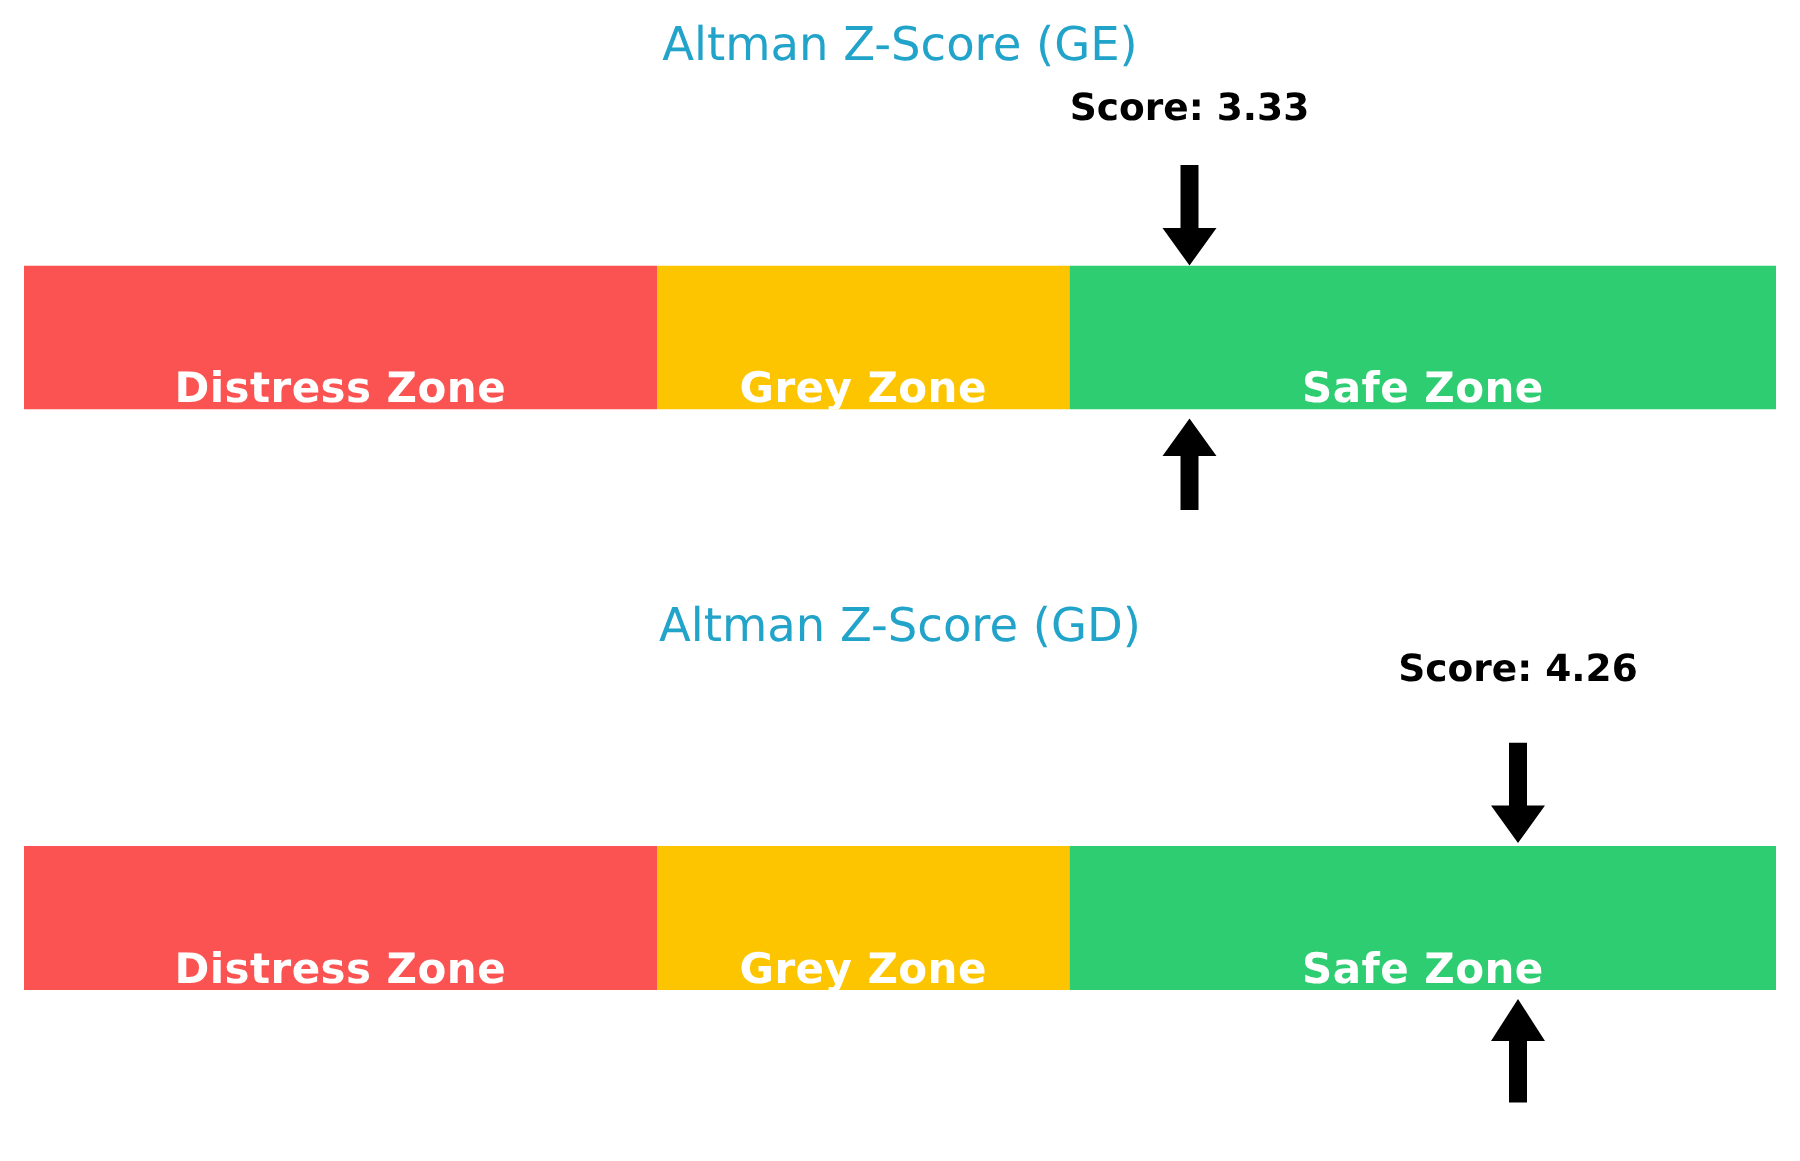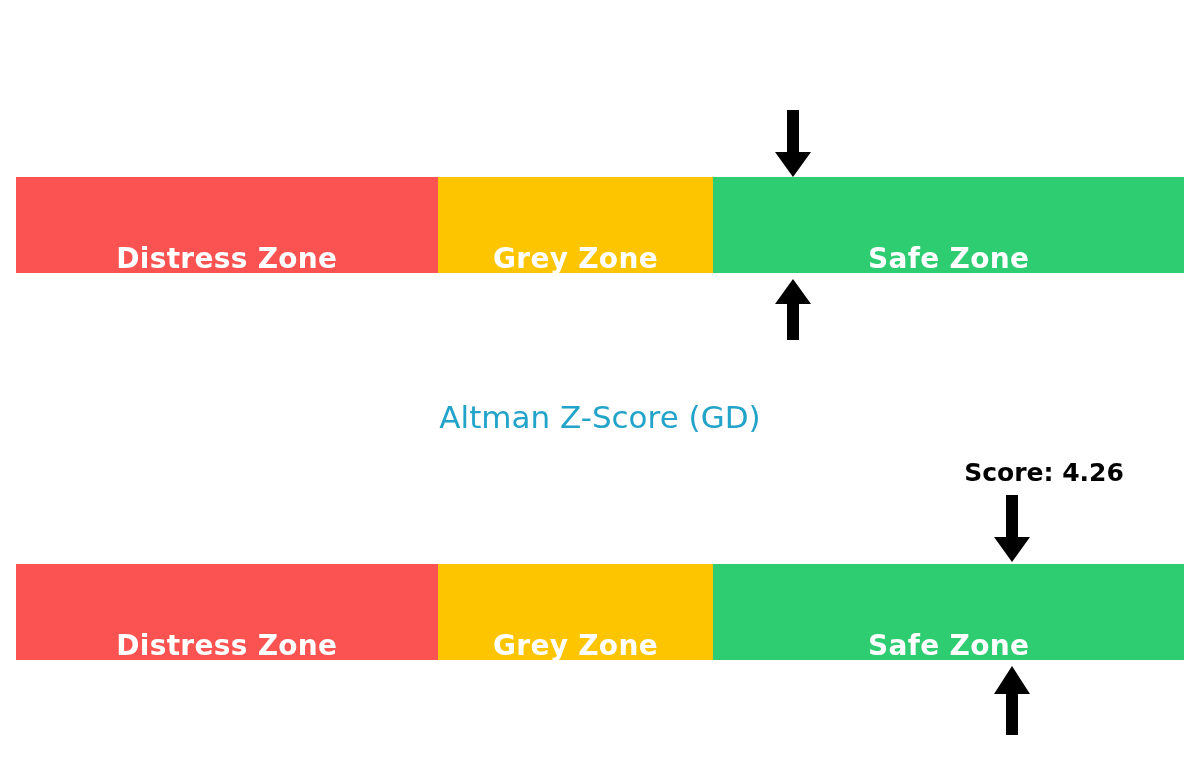--- a/index.html
+++ b/index.html
@@ -72,21 +72,23 @@
     position: absolute;
     transform: translateX(-50%);
   }
   .arrow svg { display: block; }
 </style>
 </head>
 <body>
 
 <section class="panel" style="top:0px;height:370px;">
 
+  <div class="chart-title" style="top:12px;color:#22a3c9;">Altman Z-Score (GE)</div>
 
+  <div class="score-label" style="top:57px;left:793px;">Score: 3.33</div>
 
   <div class="arrow" style="top:110px;left:793px;">
     <svg width="40" height="68" viewBox="0 0 40 68" aria-hidden="true">
       <polygon points="14,0 26,0 26,42 38,42 20,67 2,42 14,42" fill="#000000"></polygon>
     </svg>
   </div>
 
   <div class="zone-bar" style="left:16px;top:177px;width:1168px;height:96px;">
     <div class="zone-seg" style="width:36.1%;background:#fb5252;">
       <span class="zone-seg-label">Distress Zone</span>
@@ -104,21 +106,21 @@
       <polygon points="20,0 38,25 26,25 26,61 14,61 14,25 2,25" fill="#000000"></polygon>
     </svg>
   </div>
 
 </section>
 
 <section class="panel" style="top:386px;height:388px;">
 
   <div class="chart-title" style="top:13px;color:#22a3c9;">Altman Z-Score (GD)</div>
 
-  <div class="score-label" style="top:72px;left:1012px;margin-left:32px;">Score: 4.26</div>
+  <div class="score-label" style="top:45px;left:1012px;">Score: 4.26</div>
 
   <div class="arrow" style="top:109px;left:1012px;">
     <svg width="40" height="68" viewBox="0 0 40 68" aria-hidden="true">
       <polygon points="14,0 26,0 26,42 38,42 20,67 2,42 14,42" fill="#000000"></polygon>
     </svg>
   </div>
 
   <div class="zone-bar" style="left:16px;top:178px;width:1168px;height:96px;">
     <div class="zone-seg" style="width:36.1%;background:#fb5252;">
       <span class="zone-seg-label">Distress Zone</span>

